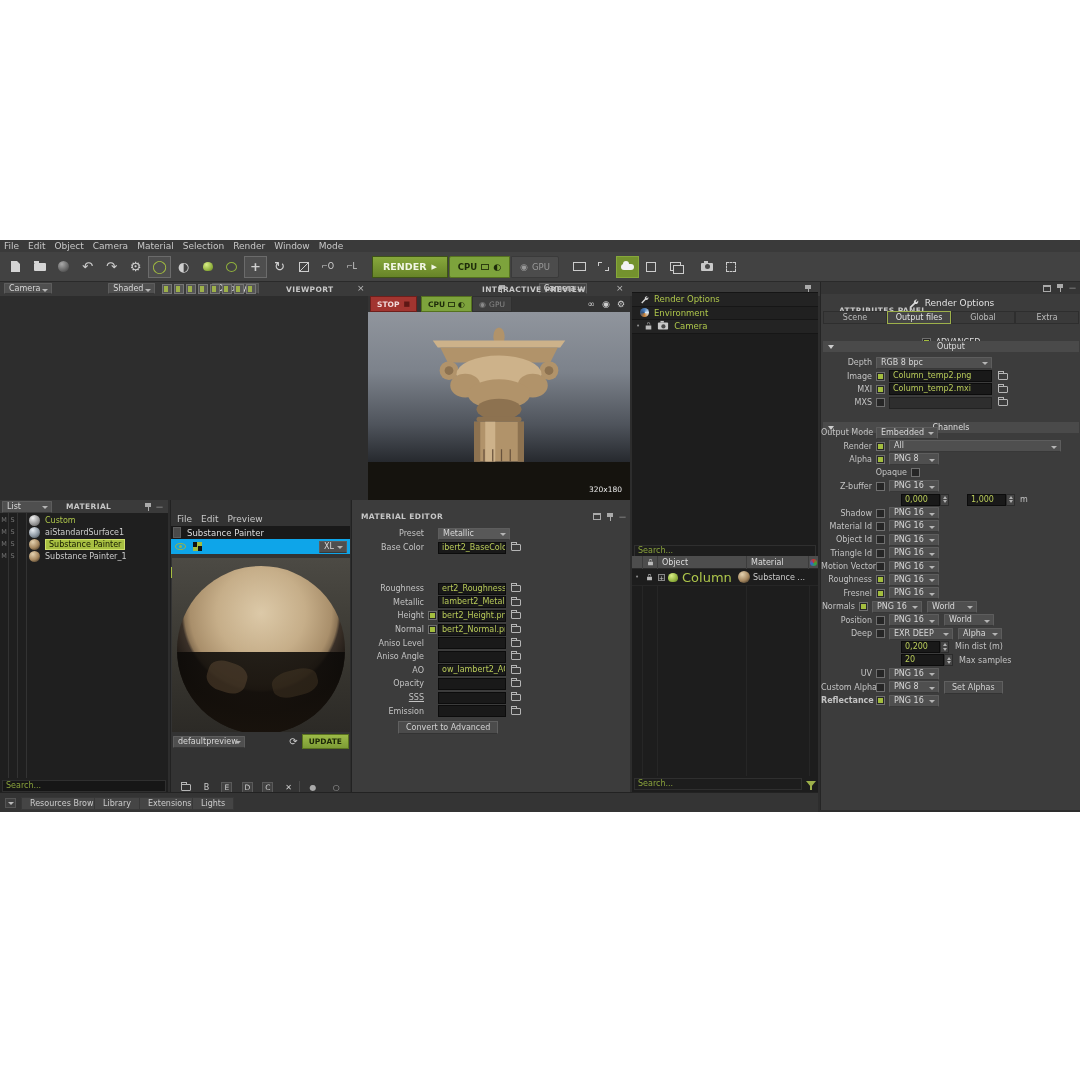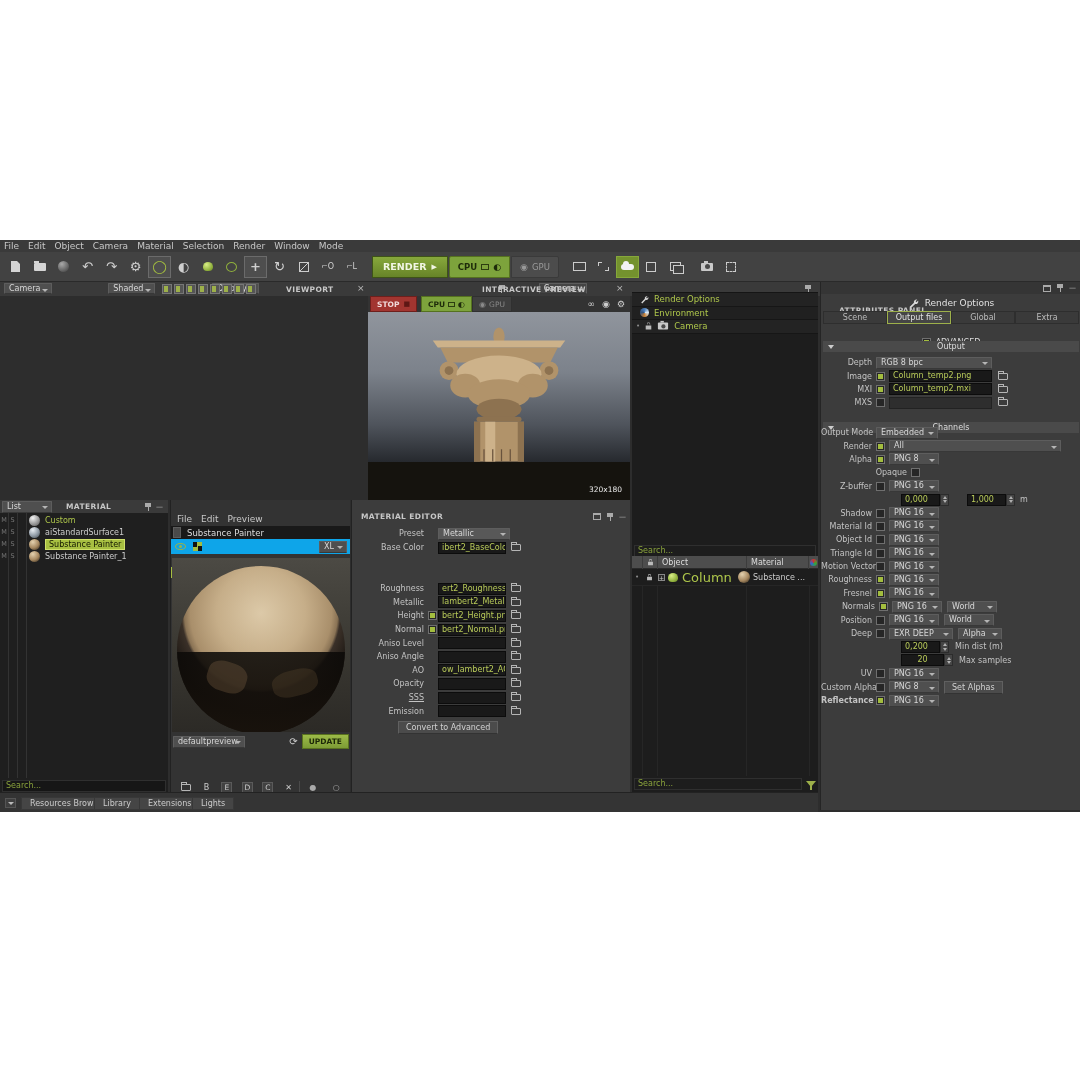--- a/index.html
+++ b/index.html
@@ -420,21 +420,21 @@
         <span class="lab" style="width:55px;">Roughness</span>
         <span class="cb on"></span>
         <span class="dd" style="width:50px;margin-left:4px;">PNG 16</span>
       </div>
       <div class="chrow">
         <span class="lab" style="width:55px;">Fresnel</span>
         <span class="cb on"></span>
         <span class="dd" style="width:50px;margin-left:4px;">PNG 16</span>
       </div>
       <div class="chrow">
-        <span class="lab" style="width:58px;">Normals</span>
+        <span class="lab" style="width:38px;">Normals</span>
         <span class="cb on"></span>
         <span class="dd" style="width:50px;margin-left:4px;">PNG 16</span>
         <span class="dd" style="width:50px;margin-left:5px;">World</span>
       </div>
       <div class="chrow">
         <span class="lab" style="width:55px;">Position</span>
         <span class="cb"></span>
         <span class="dd" style="width:50px;margin-left:4px;">PNG 16</span>
         <span class="dd" style="width:50px;margin-left:5px;">World</span>
       </div>
@@ -450,21 +450,21 @@
             <span class="fld">0,200</span>
             <span class="arr">
               <i></i>
               <i></i>
             </span>
           </span>
         <span style="font-size:8px;color:#c3c3c3;margin-left:6px;">Min dist (m)</span>
       </div>
       <div class="chrow">
         <span style="width:68px;flex:none;"></span>
-        <span class="spin" style="width:52px;text-align:center;">
+        <span class="spin" style="width:52px;">
             <span class="fld">20</span>
             <span class="arr">
               <i></i>
               <i></i>
             </span>
           </span>
         <span style="font-size:8px;color:#c3c3c3;margin-left:6px;">Max samples</span>
       </div>
       <div class="chrow">
         <span class="lab" style="width:55px;">UV</span>

